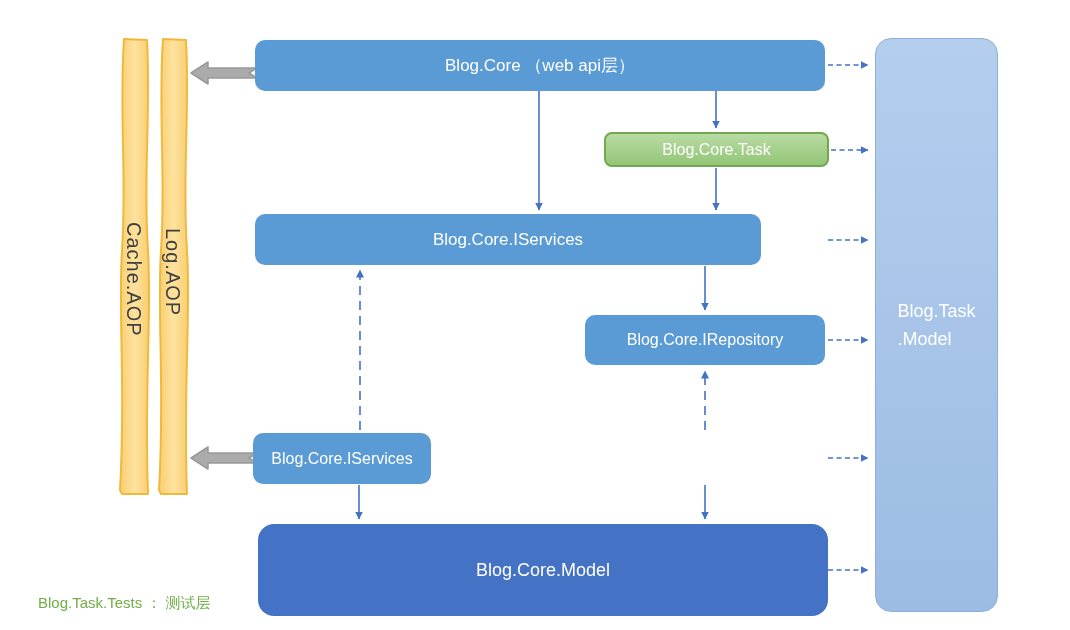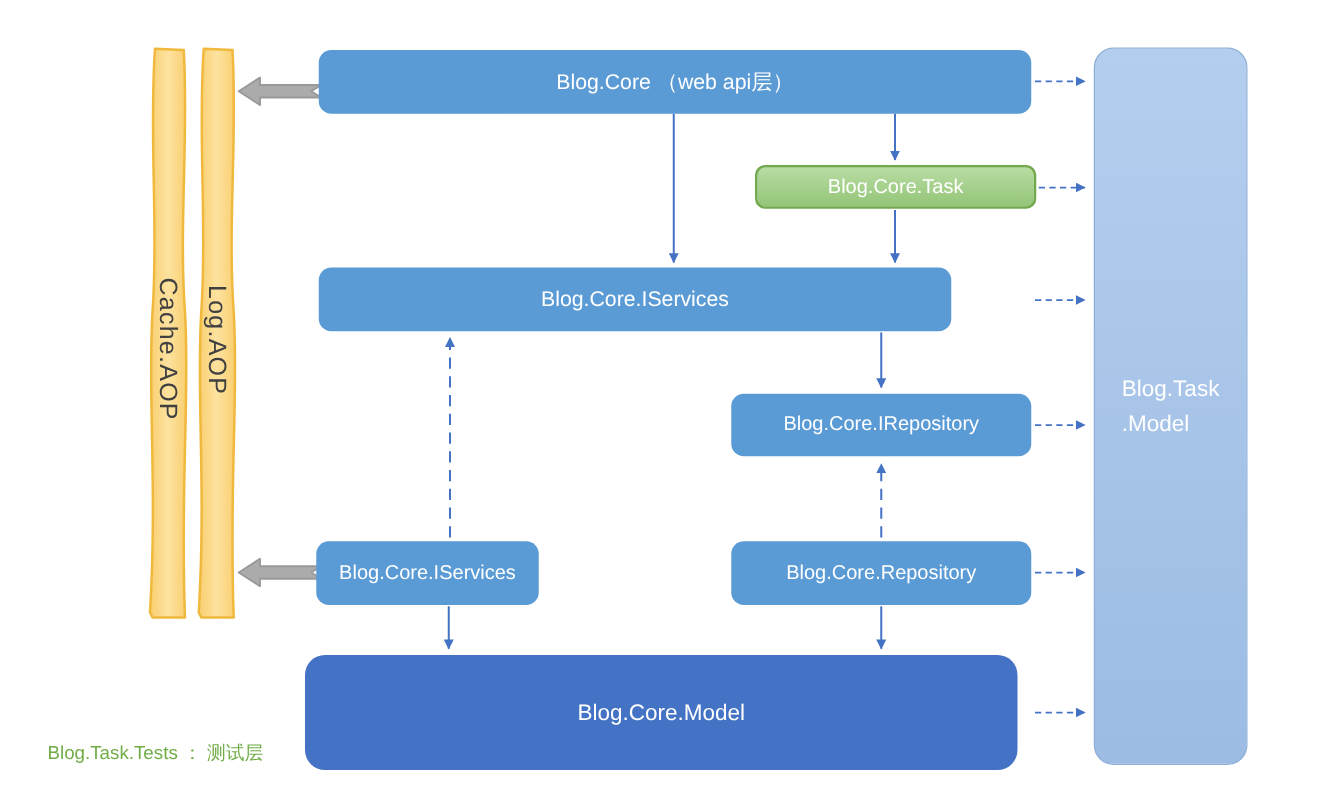--- a/index.html
+++ b/index.html
@@ -95,25 +95,22 @@
   </div>
 
   <div class="box blue" style="left:585px;top:315px;width:240px;height:50px;font-size:16px;">
     <span>Blog.Core.IRepository</span>
   </div>
 
   <div class="box blue" style="left:253px;top:433px;width:178px;height:51px;font-size:16px;">
     <span>Blog.Core.IServices</span>
   </div>
 
-  <div class="box blue" style="left:585px;top:433px;width:240px;height:51px;font-size:16px;">
-    <span>Blog.Core.Repository</span>
-  </div>
 
-  <div class="box model" style="left:244px;top:524px;width:570px;height:92px;">
+  <div class="box model" style="left:258px;top:524px;width:570px;height:92px;">
     <span>Blog.Core.Model</span>
   </div>
 
   <div class="box common" style="left:875px;top:38px;width:123px;height:574px;">
     <div class="common-text">
       <div>Blog.Task</div>
       <div>.Model</div>
     </div>
   </div>
 

